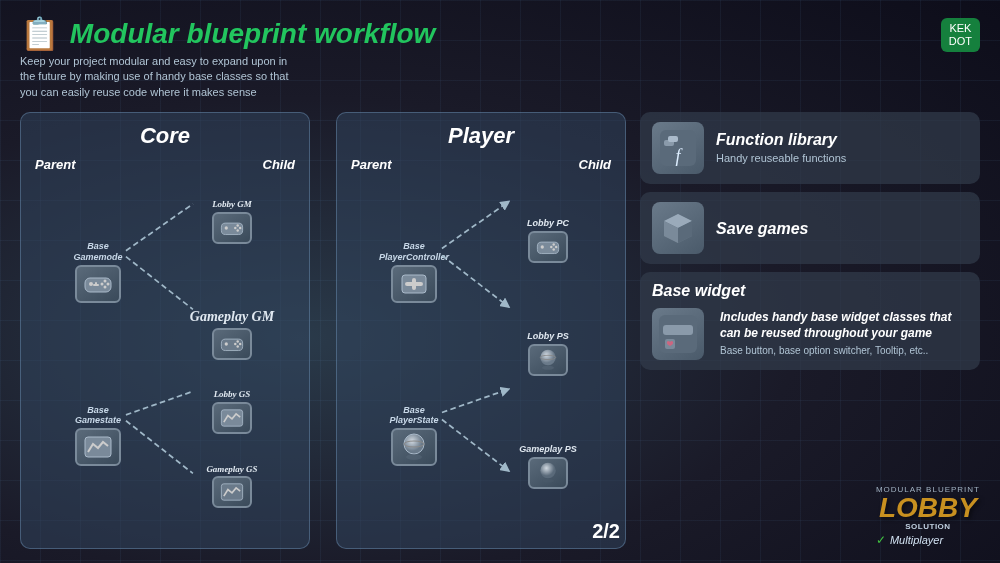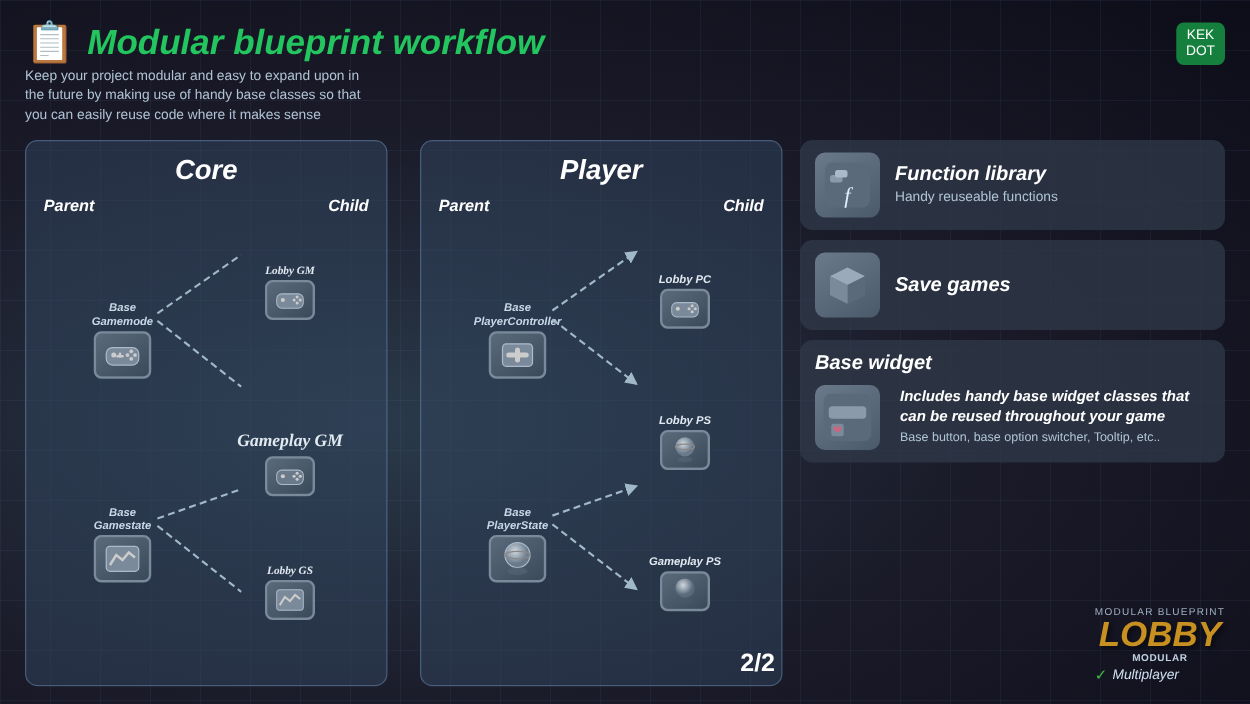--- a/index.html
+++ b/index.html
@@ -467,20 +467,29 @@
               <div class="node-wrapper">
                 <div class="node-label" style="font-size:9px; font-weight:700; font-style:italic; color:#e0e8f0; text-align:center;">Lobby GS</div>
                 <div class="node-icon-sm">
                   <svg width="24" height="18" viewBox="0 0 28 22">
                       <rect x="1" y="1" width="26" height="20" rx="3" fill="#7a8a9a" stroke="#aabaca" stroke-width="1"></rect>
                       <polyline points="4,16 9,8 14,12 19,6 24,10" fill="none" stroke="#ccc" stroke-width="2"></polyline>
                     </svg>
                 </div>
               </div>
 
+              <div class="node-wrapper">
+                <div class="node-label" style="font-size:9px; font-weight:700; font-style:italic; color:#e0e8f0; text-align:center;">Gameplay GS</div>
+                <div class="node-icon-sm">
+                  <svg width="24" height="18" viewBox="0 0 28 22">
+                      <rect x="1" y="1" width="26" height="20" rx="3" fill="#6a7a8a" stroke="#aabaca" stroke-width="1"></rect>
+                      <polyline points="4,16 9,8 14,12 19,6 24,10" fill="none" stroke="#ccc" stroke-width="2"></polyline>
+                    </svg>
+                </div>
+              </div>
             </div>
           </div>
         </div>
       </div>
 
       <div class="blueprint-box">
         <div class="box-title">Player</div>
         <div style="position:relative; height: calc(100% - 40px);">
 
           <div style="display:flex; justify-content:space-between; margin-bottom:4px; padding: 0 4px;">
@@ -643,21 +652,21 @@
 
     </div>
   </div>
 
   <div class="footer">
     <div class="lobby-logo">
       <div class="lobby-label-top">MODULAR BLUEPRINT</div>
       <div class="lobby-title">
         <span>LOBBY</span>
       </div>
-      <div class="lobby-sub">MODULAR</div>
+      <div class="lobby-sub">SOLUTION</div>
       <div class="multiplayer-line">
         <span class="check-icon">✓</span>
         <span class="multiplayer-text">Multiplayer</span>
       </div>
     </div>
   </div>
 
   <div class="page-num">2/2</div>
 </div>
 

